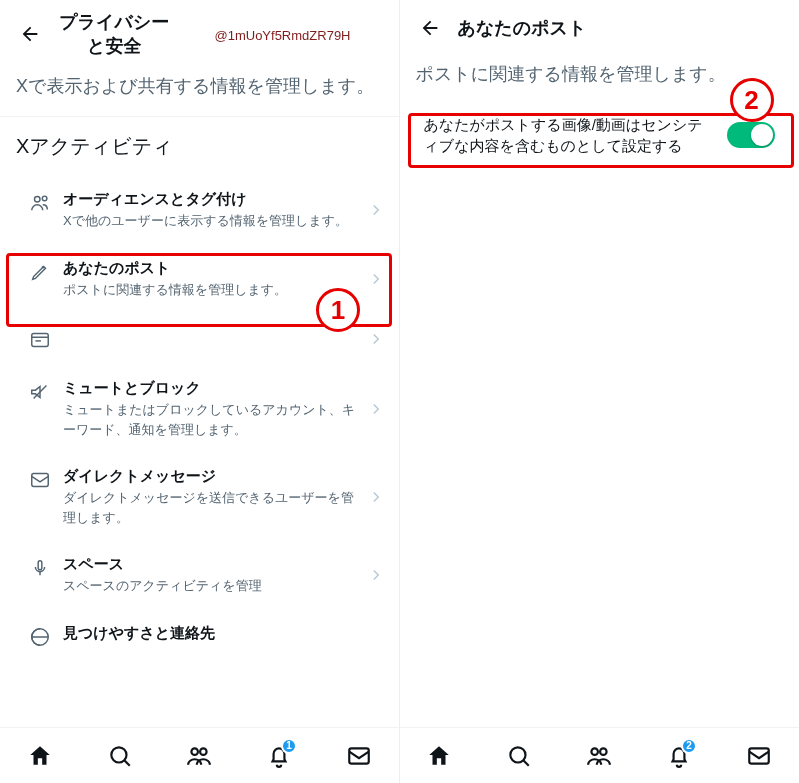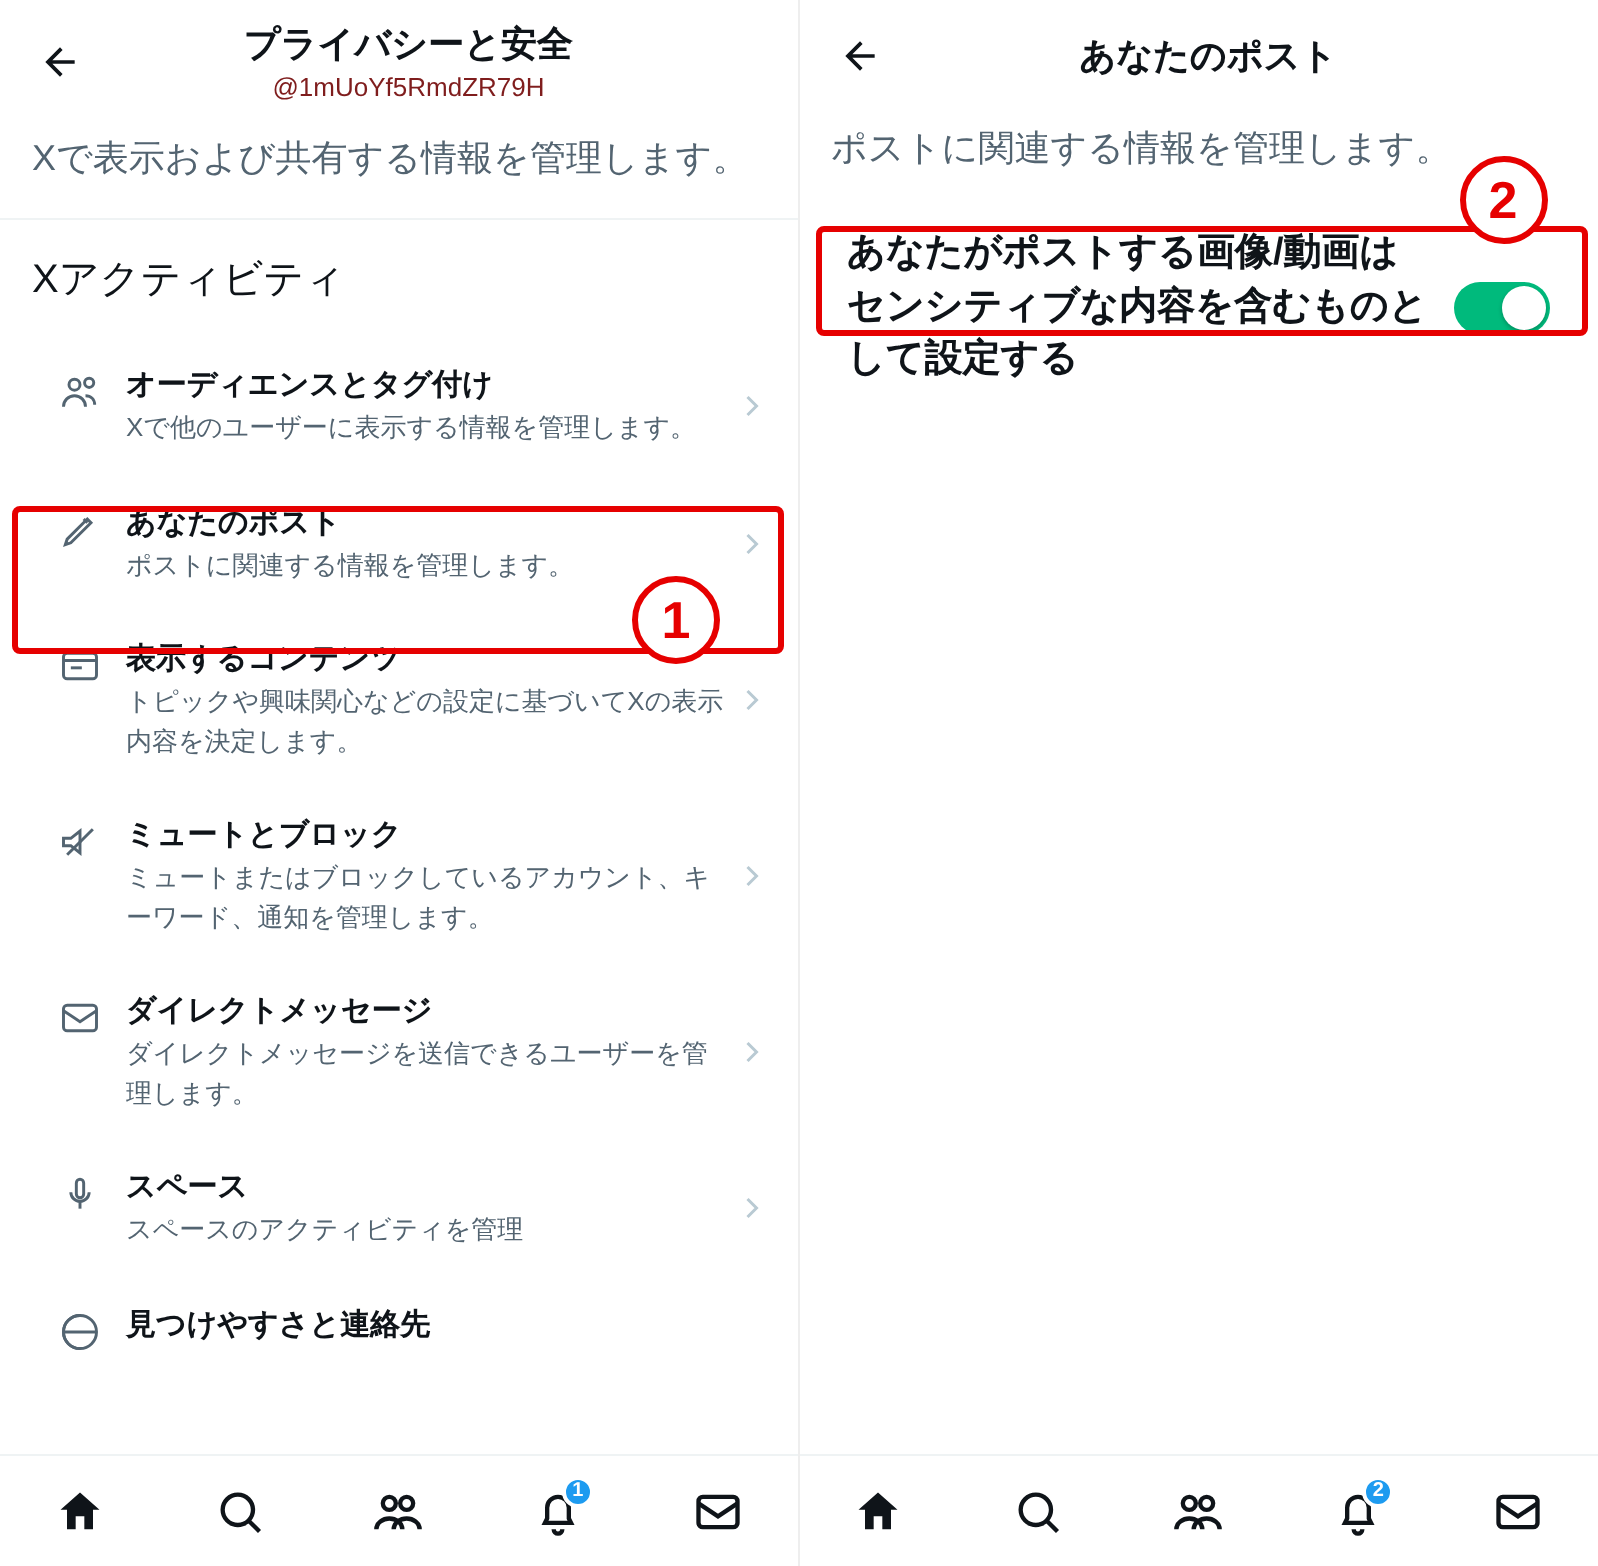--- a/index.html
+++ b/index.html
@@ -28,23 +28,24 @@
     .back-btn {
       width: 36px; height: 36px;
       display: flex; align-items: center; justify-content: center;
       cursor: pointer;
       margin-right: 10px;
     }
     .header-titles {
       flex: 1;
       text-align: center;
       display: flex;
-      flex-direction: column;
+      flex-direction: row;
       align-items: center;
       margin-right: 36px;
+      gap: 44px;
     }
     .header-title { font-size: 18px; font-weight: 800; }
     .header-sub { font-size: 13px; color: #7f1d1d; margin-top: 2px; }
     .header-desc { font-size: 18px; color: #536471; padding: 8px 16px 12px; }
     .divider-line { height: 1px; background: #eff3f4; margin: 6px 0 16px; }
     .section-title { font-size: 20px; font-weight: 400; padding: 0 16px 16px; }
     .list { flex: 1; overflow: hidden; padding-left: 11px; }
     .row {
       display: flex;
       align-items: flex-start;
@@ -67,21 +68,21 @@
       color: #b9cad3;
     }
     .right-content { padding-top: 4px; }
     .toggle-row {
       display: flex;
       align-items: center;
       padding: 12px 14px;
       margin: 0 10px;
       position: relative;
     }
-    .toggle-row .toggle-label { flex: 1; font-size: 19px; font-weight: 700; line-height: 1.4; padding-right: 10px; }
+    .toggle-row .toggle-label { flex: 1; font-size: 15px; font-weight: 400; line-height: 1.4; padding-right: 10px; }
     .toggle {
       width: 48px; height: 26px; border-radius: 999px;
       background: #00ba7c; position: relative; cursor: pointer;
     }
     .toggle .knob {
       position: absolute; width: 22px; height: 22px; border-radius: 50%;
       background: #fff; top: 2px; right: 2px;
       box-shadow: 0 1px 2px rgba(0,0,0,.25);
     }
     .highlight-box {
@@ -185,24 +186,20 @@
     </div>
 
     <div class="row">
       <div class="icon-slot">
           <svg width="22" height="22" viewBox="0 0 24 24" fill="none" stroke="#536471" stroke-width="1.6">
             <rect x="3" y="5" width="18" height="14" rx="2"></rect>
             <path d="M3 9h18"></path>
             <path d="M7 13h6"></path>
           </svg>
         </div>
-      <div class="texts">
-        <div class="row-title">表示するコンテンツ</div>
-        <div class="row-sub">トピックや興味関心などの設定に基づいてXの表示内容を決定します。</div>
-      </div>
       <div class="chev">
           <svg width="18" height="18" viewBox="0 0 24 24">
             <path d="M9 6l6 6-6 6" fill="none" stroke="#b9cad3" stroke-width="2"></path>
           </svg>
         </div>
     </div>
 
     <div class="row">
       <div class="icon-slot">
           <svg width="22" height="22" viewBox="0 0 24 24" fill="none" stroke="#536471" stroke-width="1.6">

